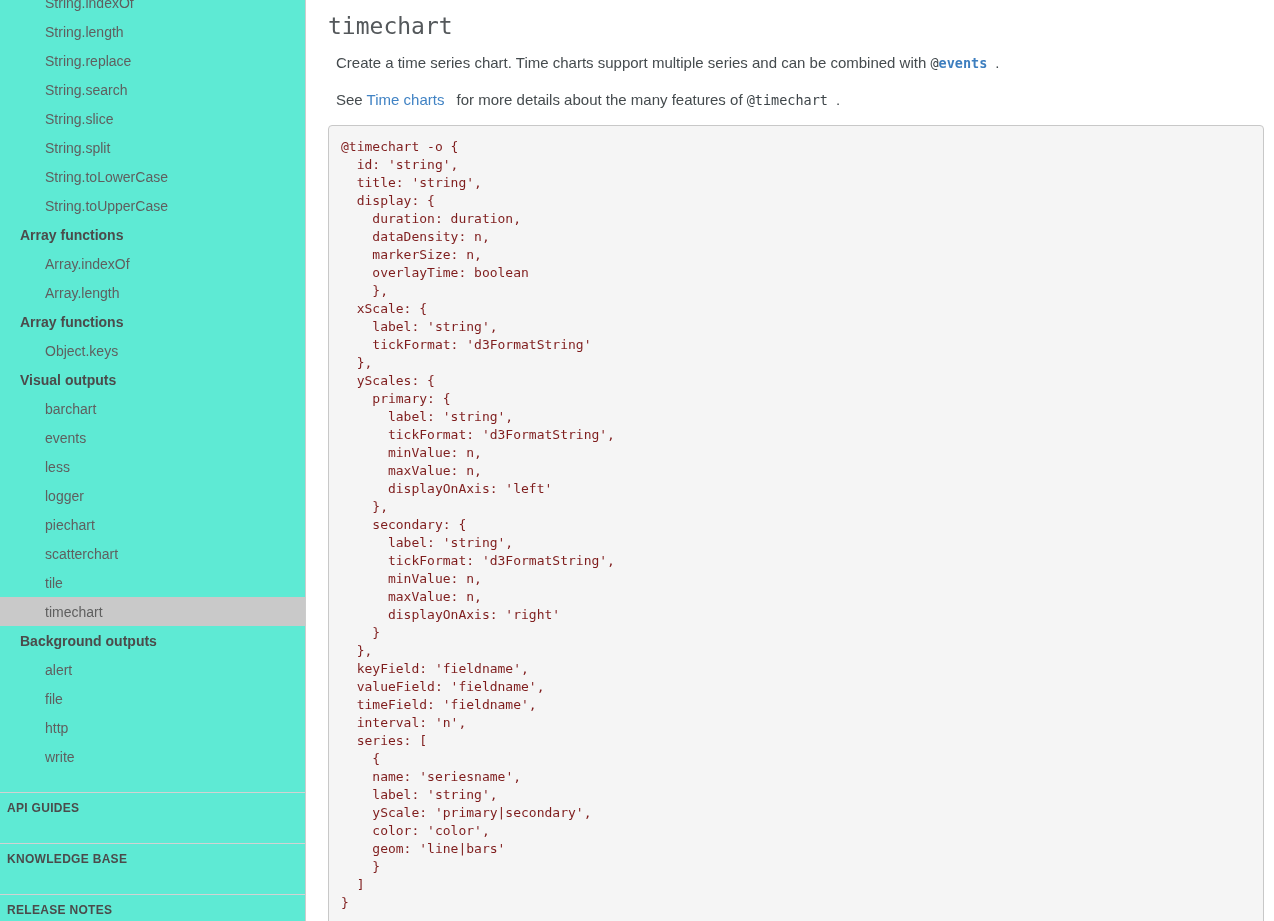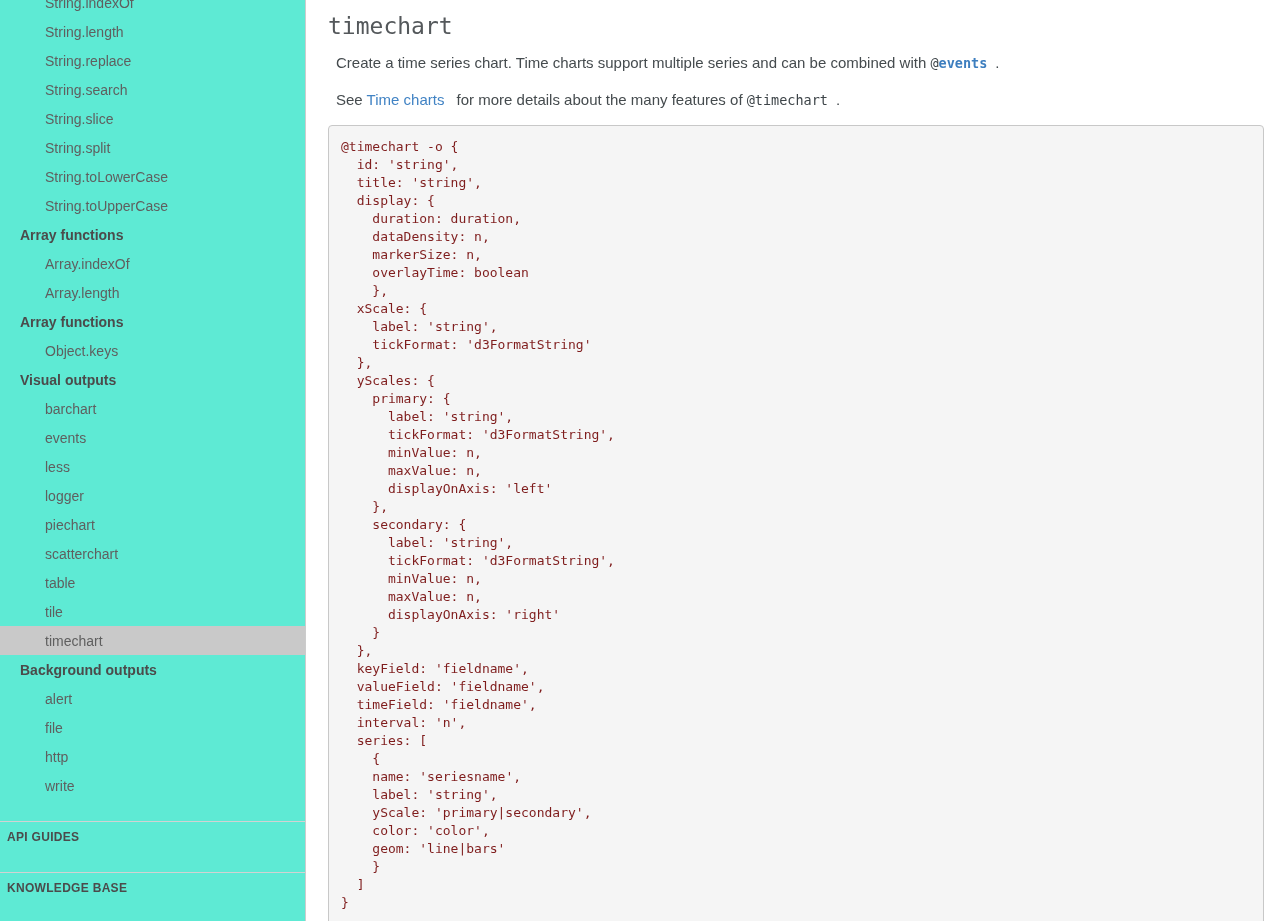--- a/index.html
+++ b/index.html
@@ -98,21 +98,20 @@
         <div class="side-item sub">Array.length</div>
         <div class="side-item section">Array functions</div>
         <div class="side-item sub">Object.keys</div>
         <div class="side-item section">Visual outputs</div>
         <div class="side-item sub">barchart</div>
         <div class="side-item sub">events</div>
         <div class="side-item sub">less</div>
         <div class="side-item sub">logger</div>
         <div class="side-item sub">piechart</div>
         <div class="side-item sub">scatterchart</div>
-        <div class="side-item sub">table</div>
         <div class="side-item sub">tile</div>
         <div class="side-item sub selected">timechart</div>
         <div class="side-item section">Background outputs</div>
         <div class="side-item sub">alert</div>
         <div class="side-item sub">file</div>
         <div class="side-item sub">http</div>
         <div class="side-item sub">write</div>
       </div>
     <div>
         <div class="bottom-item">API GUIDES</div>

